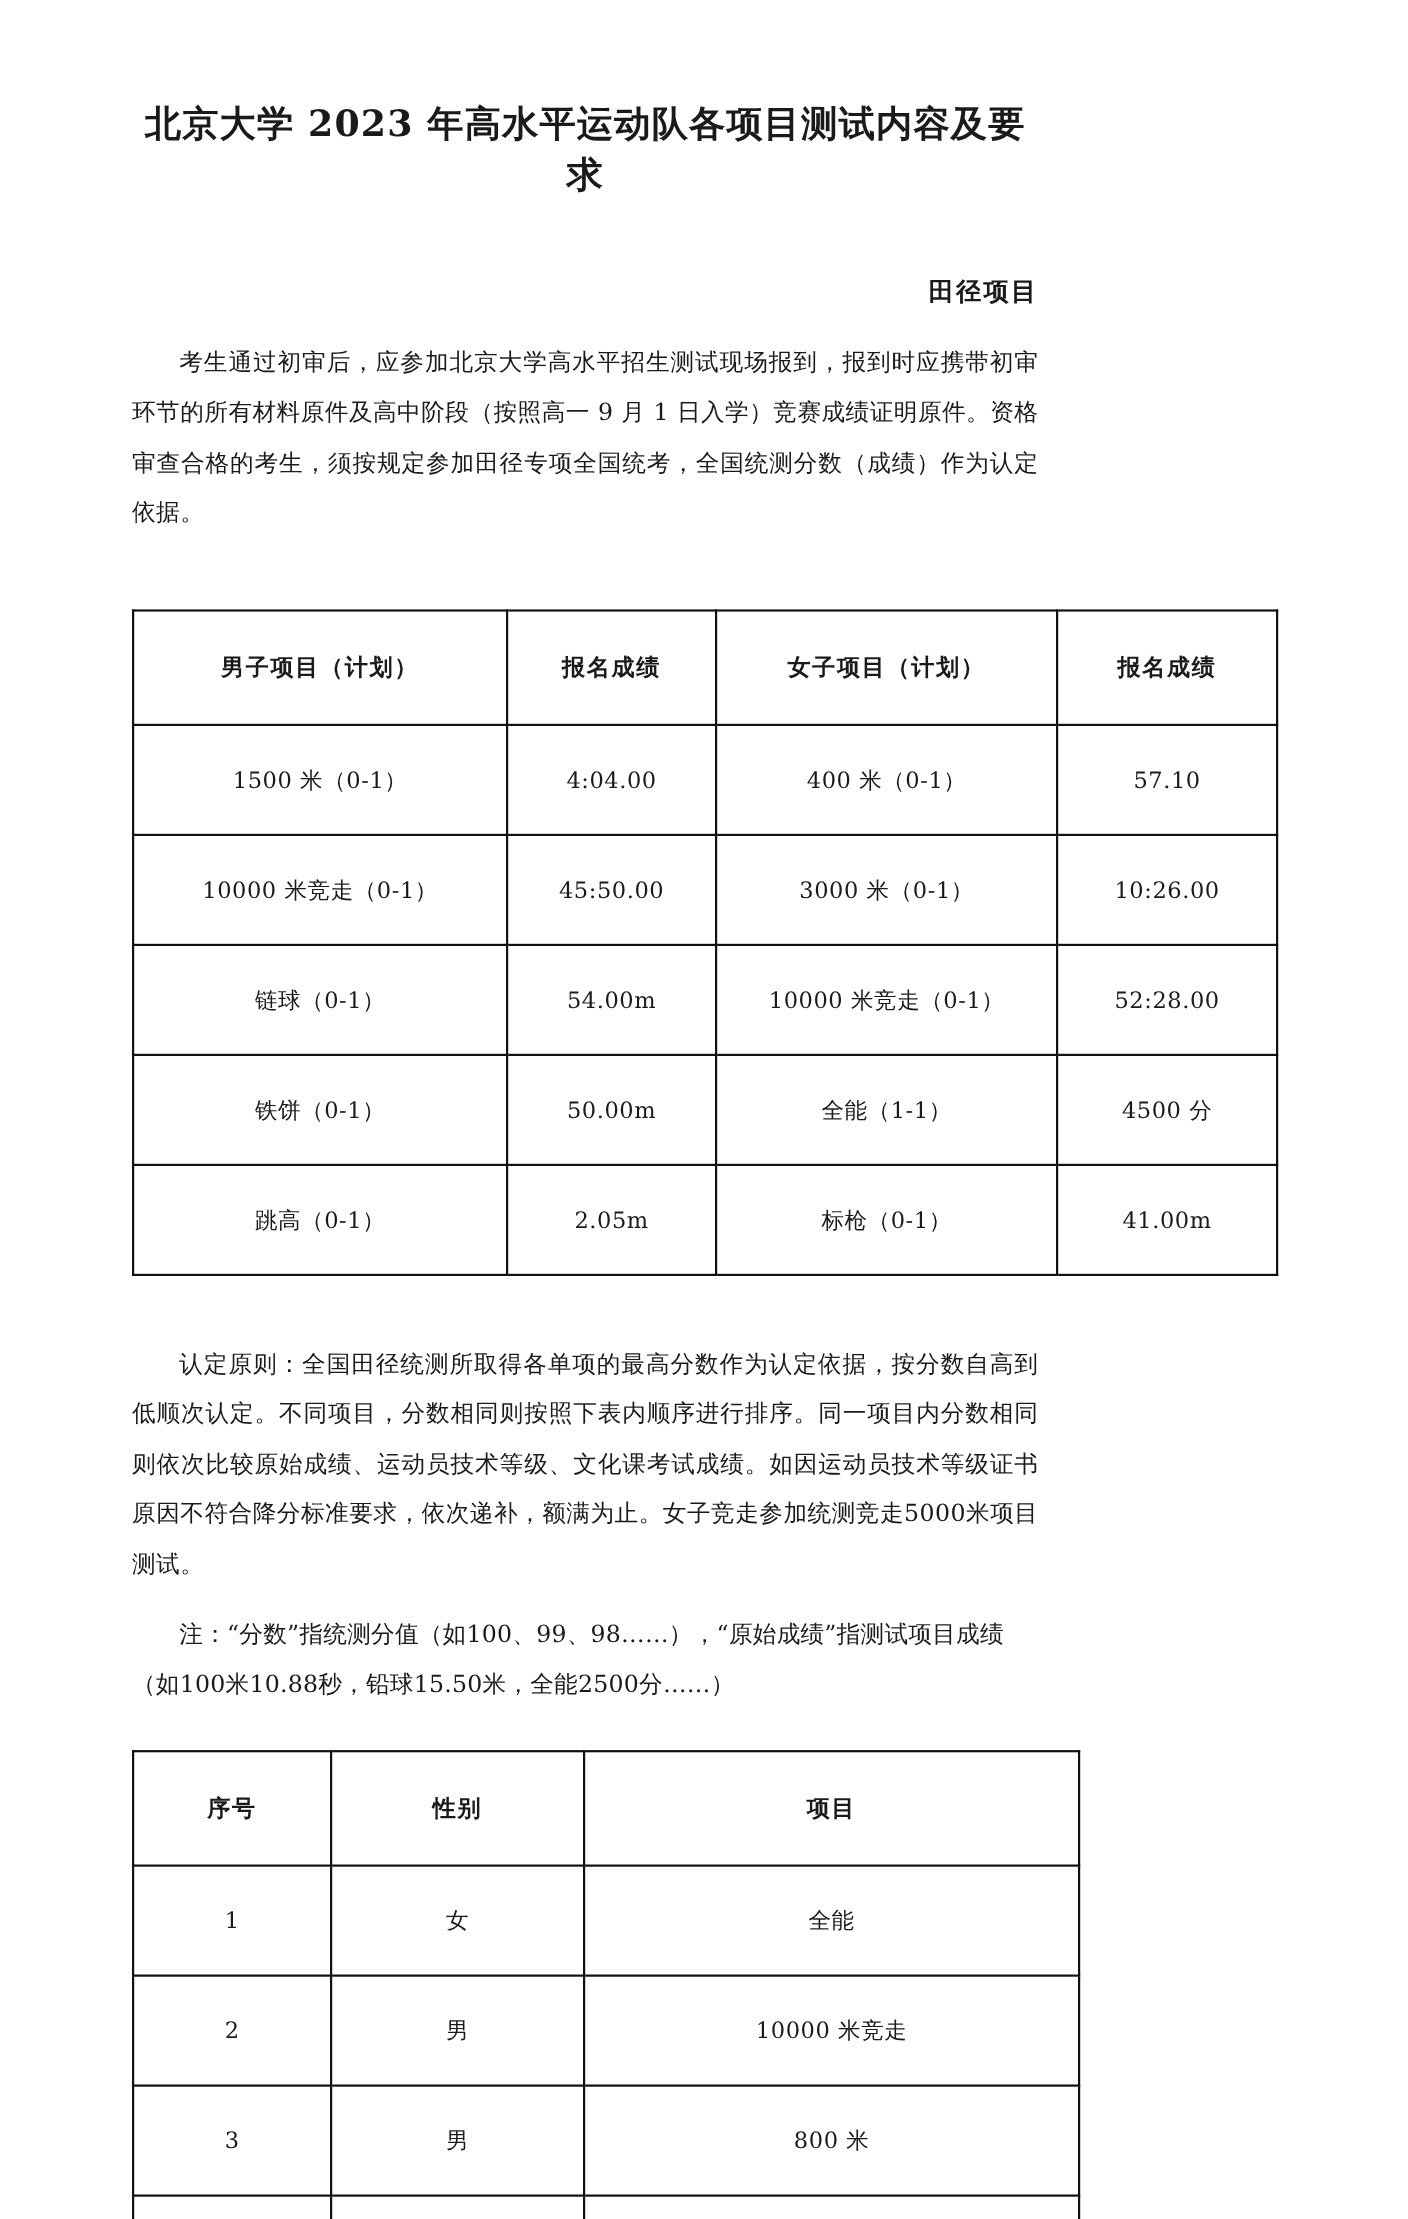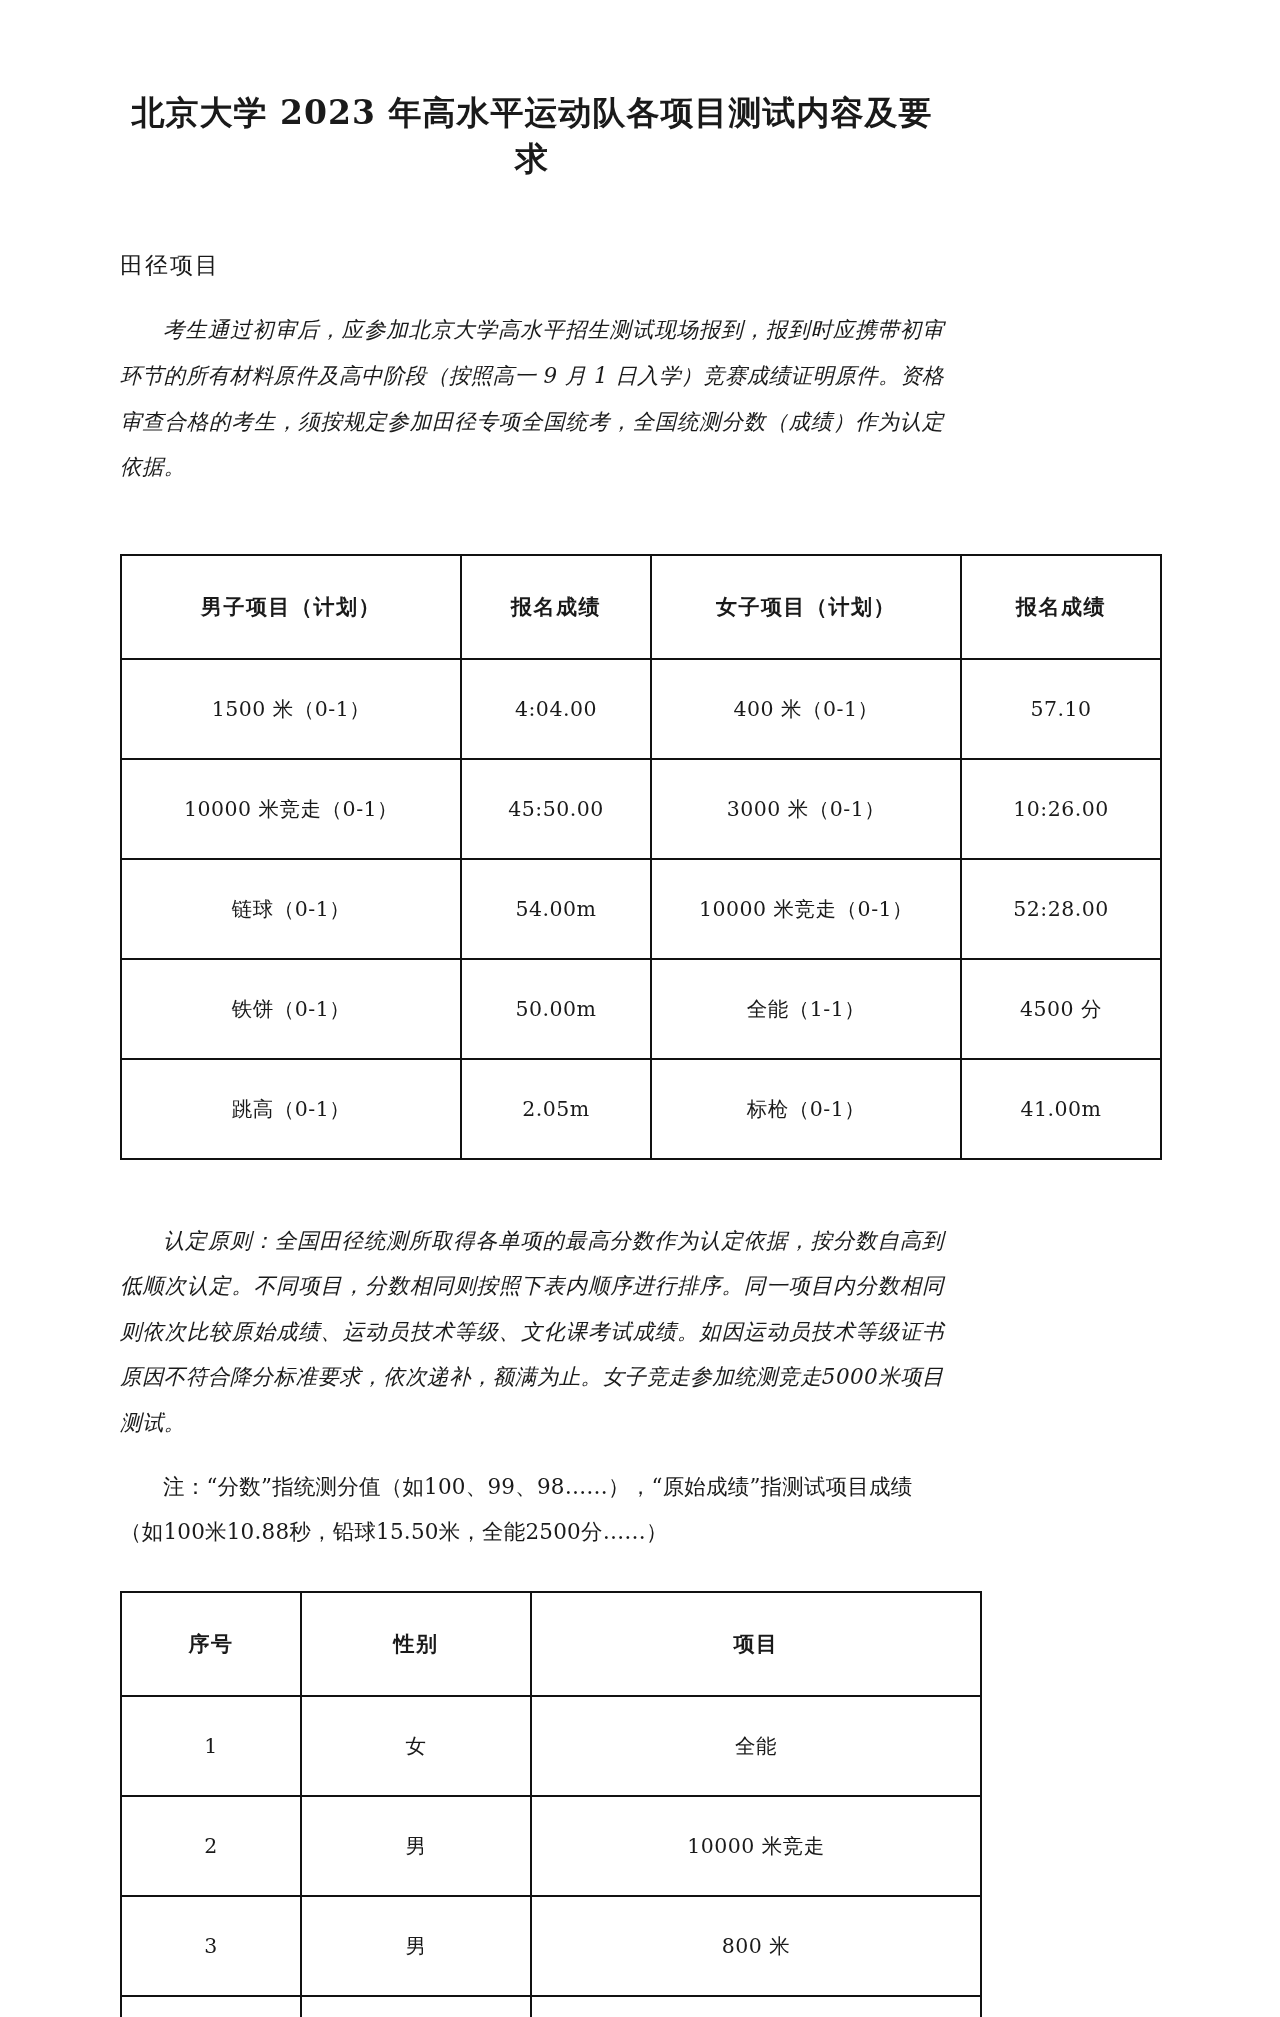--- a/index.html
+++ b/index.html
@@ -25,34 +25,33 @@
   .doc-title {
     text-align: center;
     font-size: 33px;
     font-weight: bold;
     letter-spacing: 1px;
     margin: 30px 0 0 0;
     line-height: 1.4;
     font-family: "DejaVu Serif", "Liberation Serif", serif;
   }
   .section-title {
-    text-align: left;
+    text-align: right;
     font-size: 23px;
-    font-weight: normal;
+    font-weight: bold;
     margin: 68px 0 0 0;
     letter-spacing: 2px;
   }
   p.para {
     font-size: 21.5px;
     line-height: 2.12;
     margin: 26px 0 0 0;
     text-align: justify;
     text-justify: inter-ideograph;
     letter-spacing: 0.4px;
-    font-style: italic;
   }
   p.indent {
     text-indent: 2em;
   }
   table.grid {
     border-collapse: collapse;
     margin: 0 auto;
     table-layout: fixed;
   }
   table.grid td, table.grid th {

